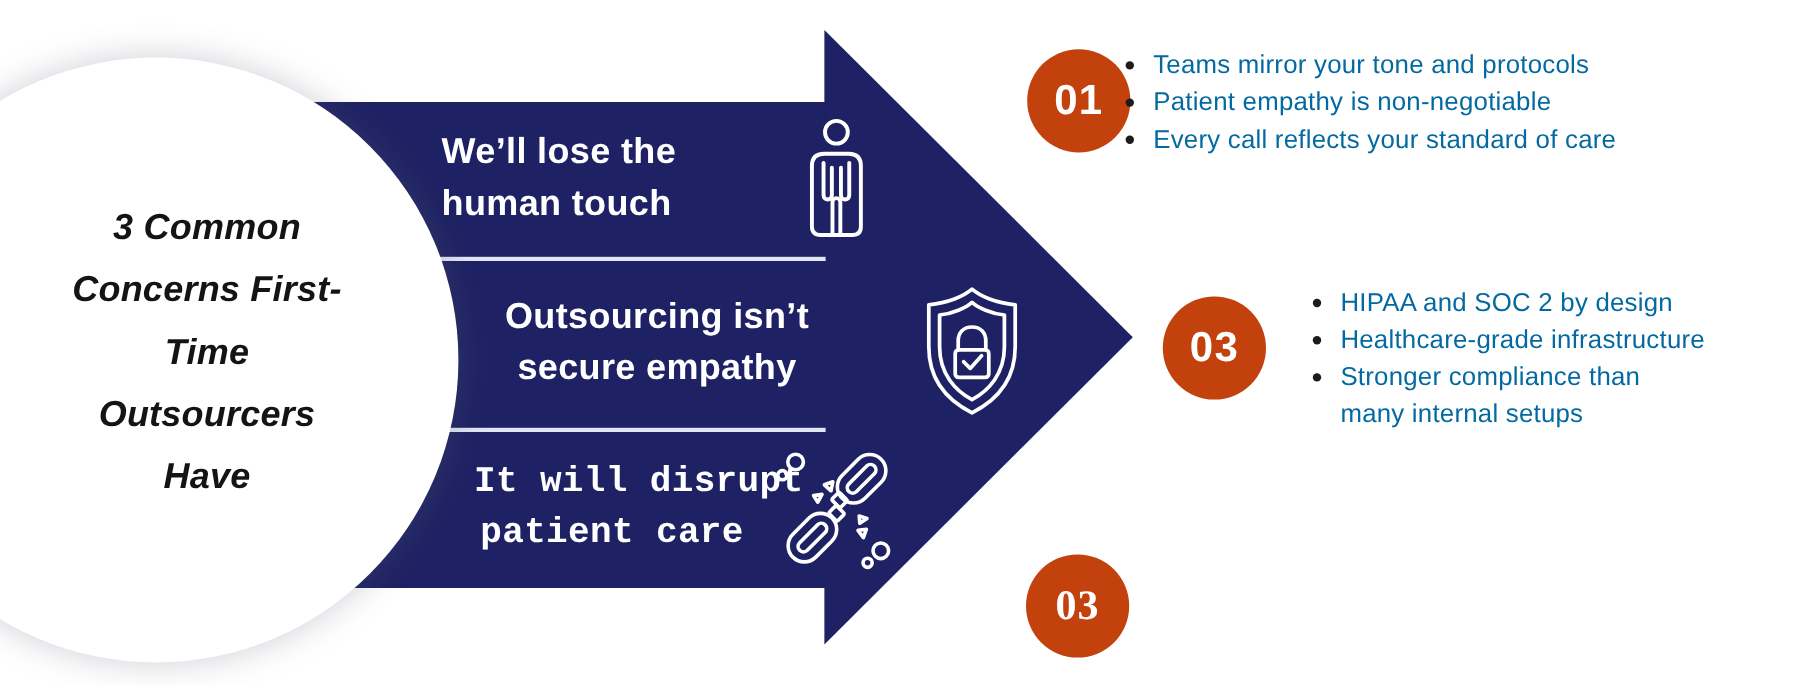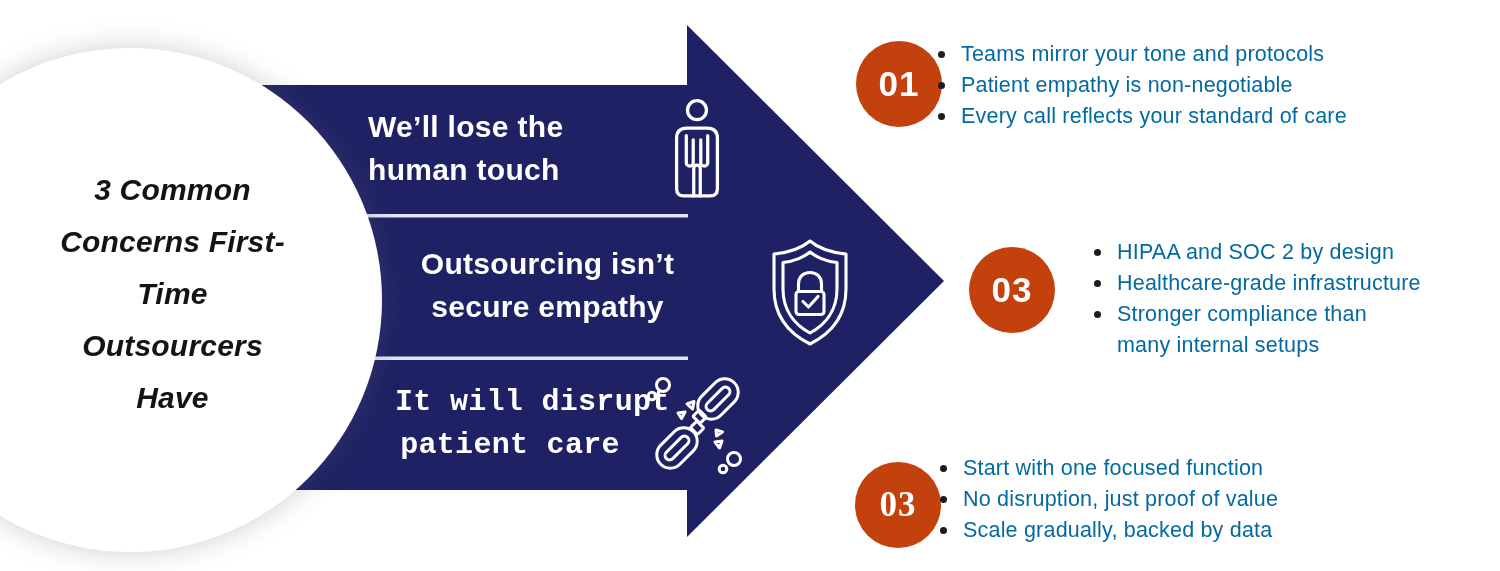--- a/index.html
+++ b/index.html
@@ -176,28 +176,14 @@
       </div>
       <div class="bullet-row">
         <span class="dot"></span>
         <span class="bullet-text">Healthcare-grade infrastructure</span>
       </div>
       <div class="bullet-row">
         <span class="dot"></span>
         <span class="bullet-text">Stronger compliance than<br>many internal setups</span>
       </div>
     </div>
-  <div id="points-3" class="abs bullet-group">
-      <div class="bullet-row">
-        <span class="dot"></span>
-        <span class="bullet-text">Start with one focused function</span>
-      </div>
-      <div class="bullet-row">
-        <span class="dot"></span>
-        <span class="bullet-text">No disruption, just proof of value</span>
-      </div>
-      <div class="bullet-row">
-        <span class="dot"></span>
-        <span class="bullet-text">Scale gradually, backed by data</span>
-      </div>
-    </div>
 
 </div>
 
 </body></html>

